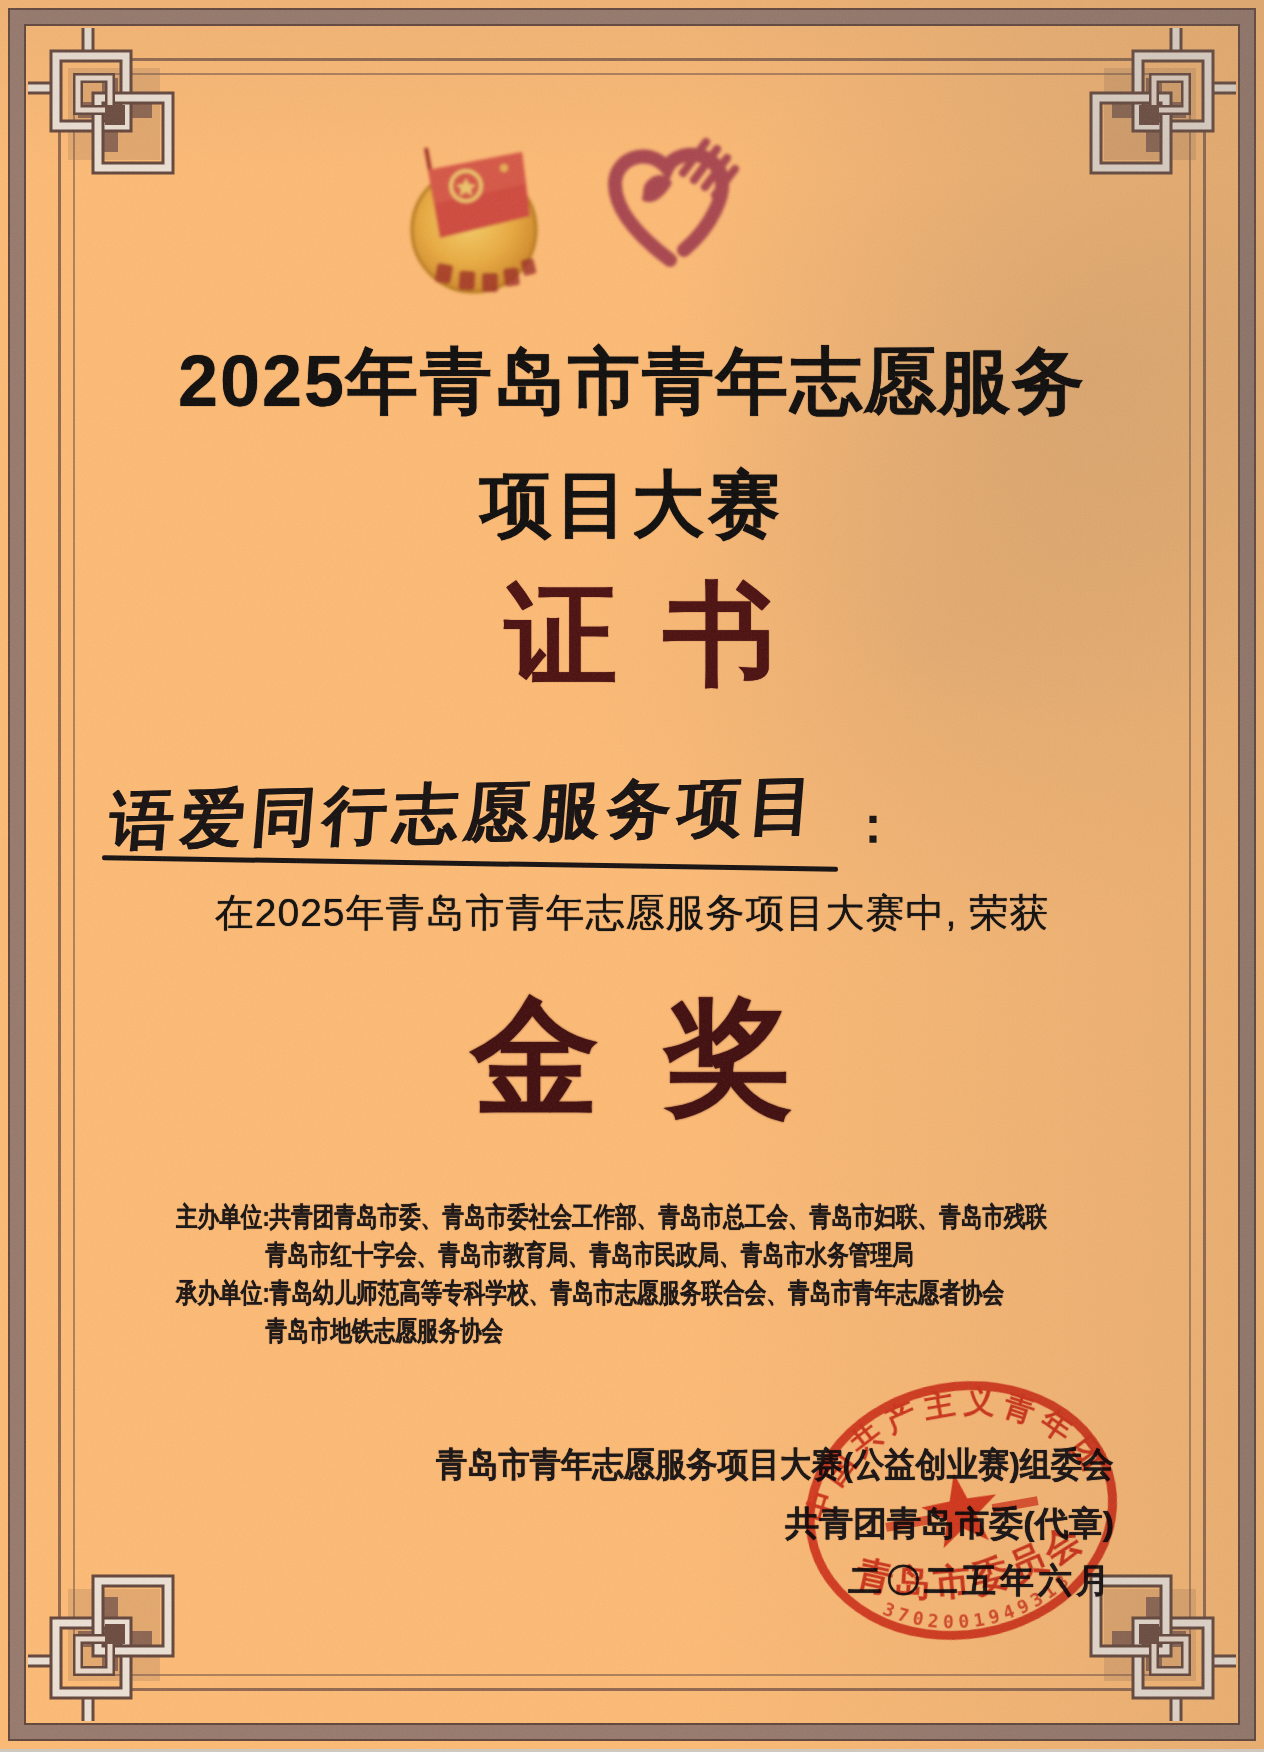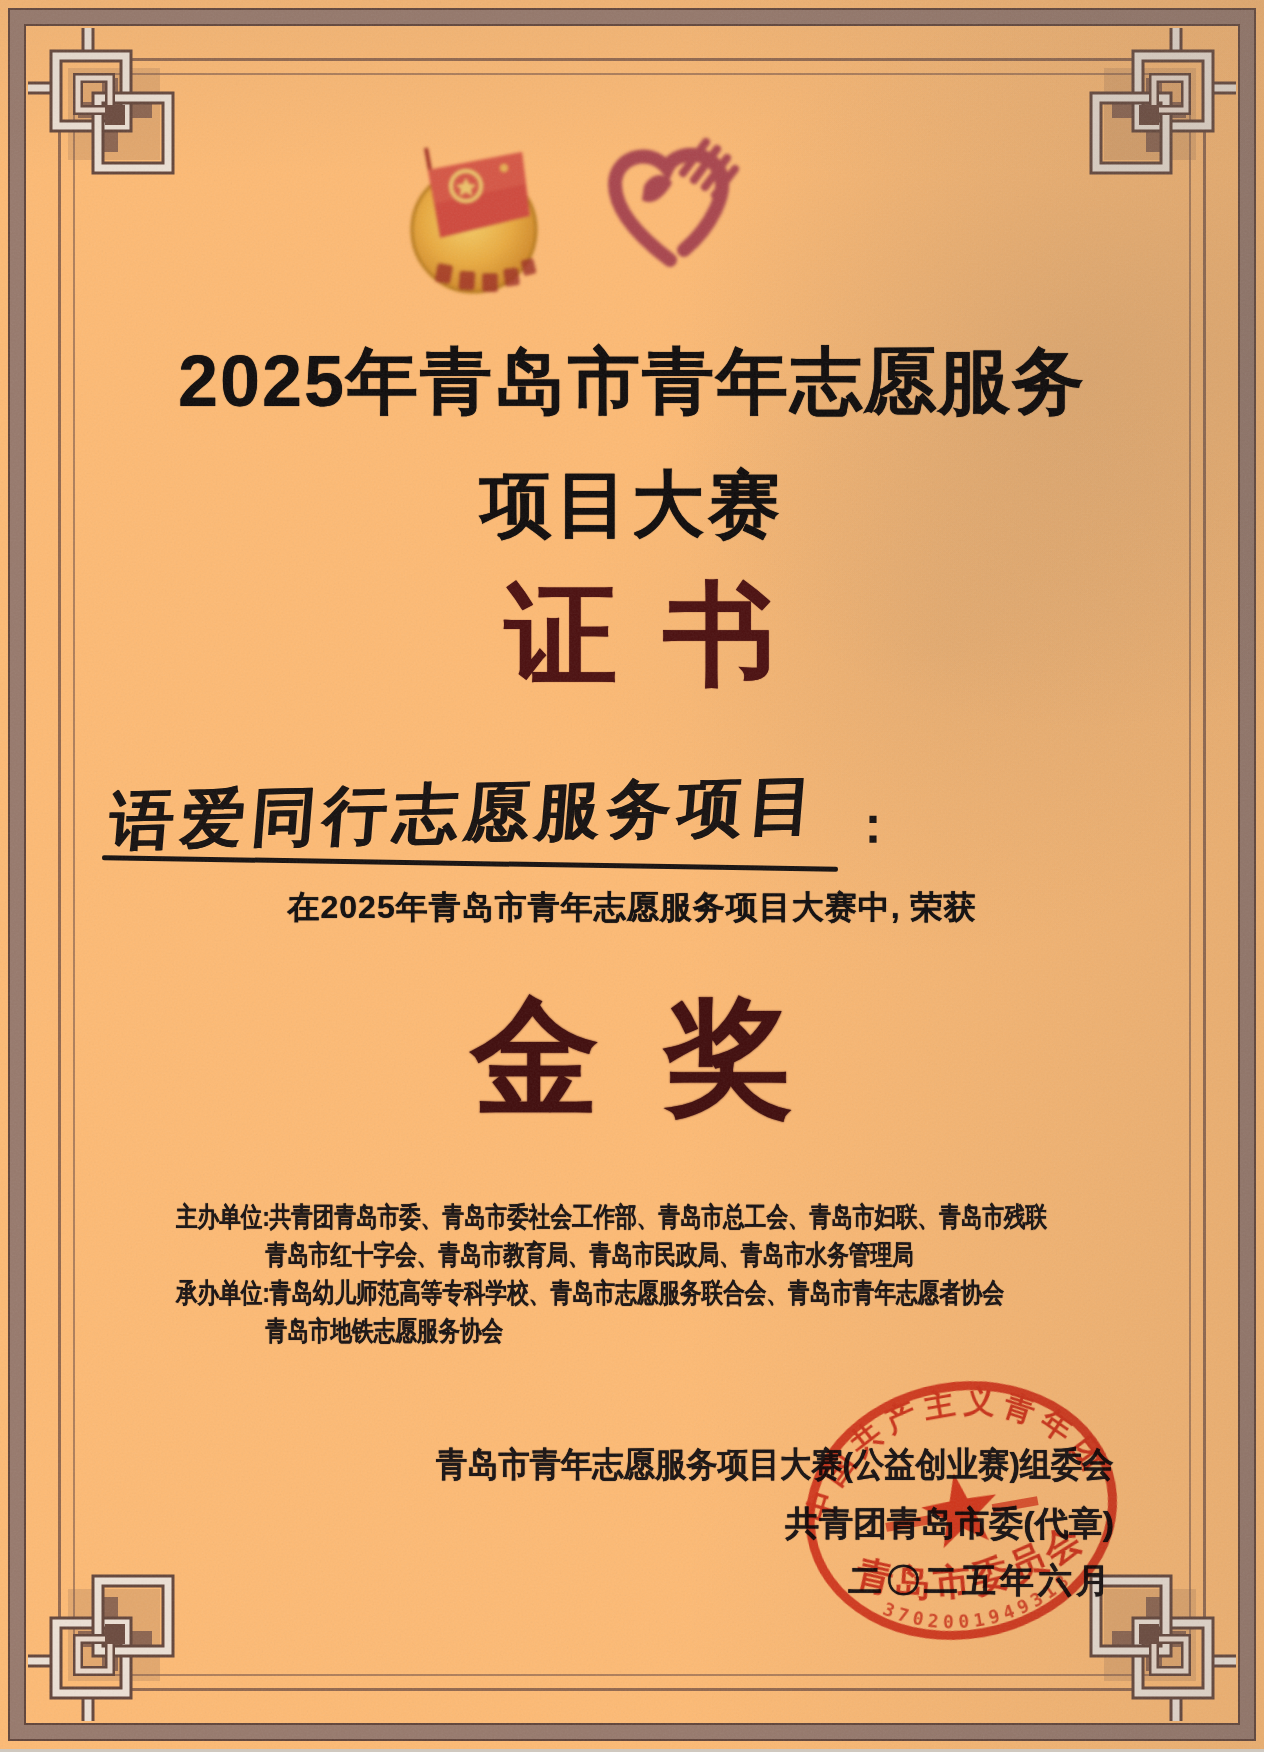--- a/index.html
+++ b/index.html
@@ -52,21 +52,21 @@
     text-shadow:1px 0 0 #15100f;white-space:nowrap;
   }
   .recipient-underline{
     position:absolute;left:102px;top:861px;width:736px;height:5px;
     background:#15100f;transform:rotate(.9deg);z-index:5;border-radius:2px;
   }
   .recipient-colon{
     position:absolute;left:848px;top:792px;z-index:5;
     font-size:50px;font-weight:900;color:#15100f;
   }
-  .body-line{top:886px;font-size:32px;font-weight:700;letter-spacing:1px;color:#100d0d;text-shadow:0 0 1px #100d0d;white-space:nowrap;}
+  .body-line{top:886px;font-size:39px;font-weight:400;letter-spacing:1px;color:#100d0d;text-shadow:0 0 1px #100d0d;white-space:nowrap;}
   .award{
     top:972px;font-size:128px;font-weight:900;color:#400c0c;
     font-family:Liberation Sans, sans-serif;
     letter-spacing:66px;text-indent:66px;text-shadow:0 0 2px #400c0c;
   }
   .organizers{
     position:absolute;left:176px;top:1198px;z-index:5;
     font-size:27px;font-weight:800;line-height:38px;color:#181212;
     transform:scaleX(.8);transform-origin:left top;white-space:nowrap;
     text-shadow:0 0 1px #181212;

